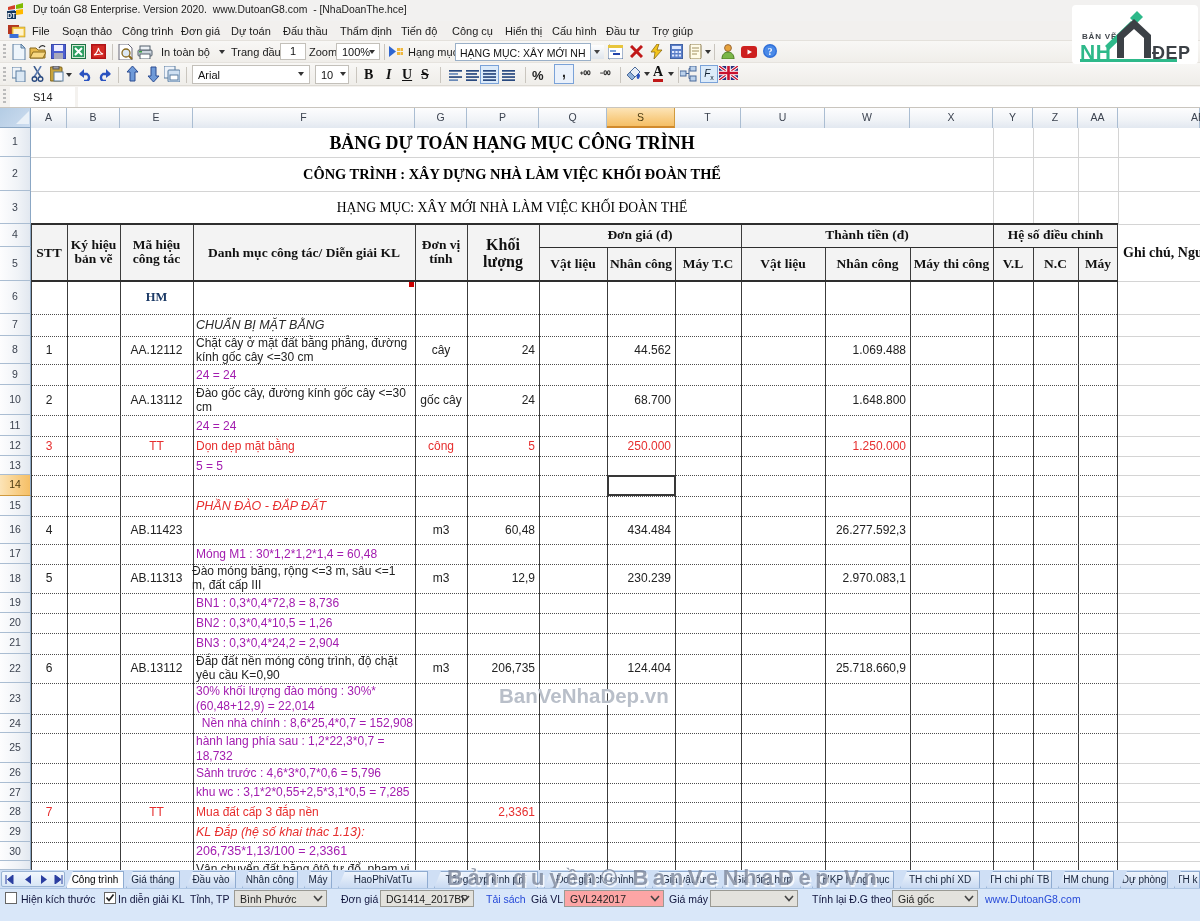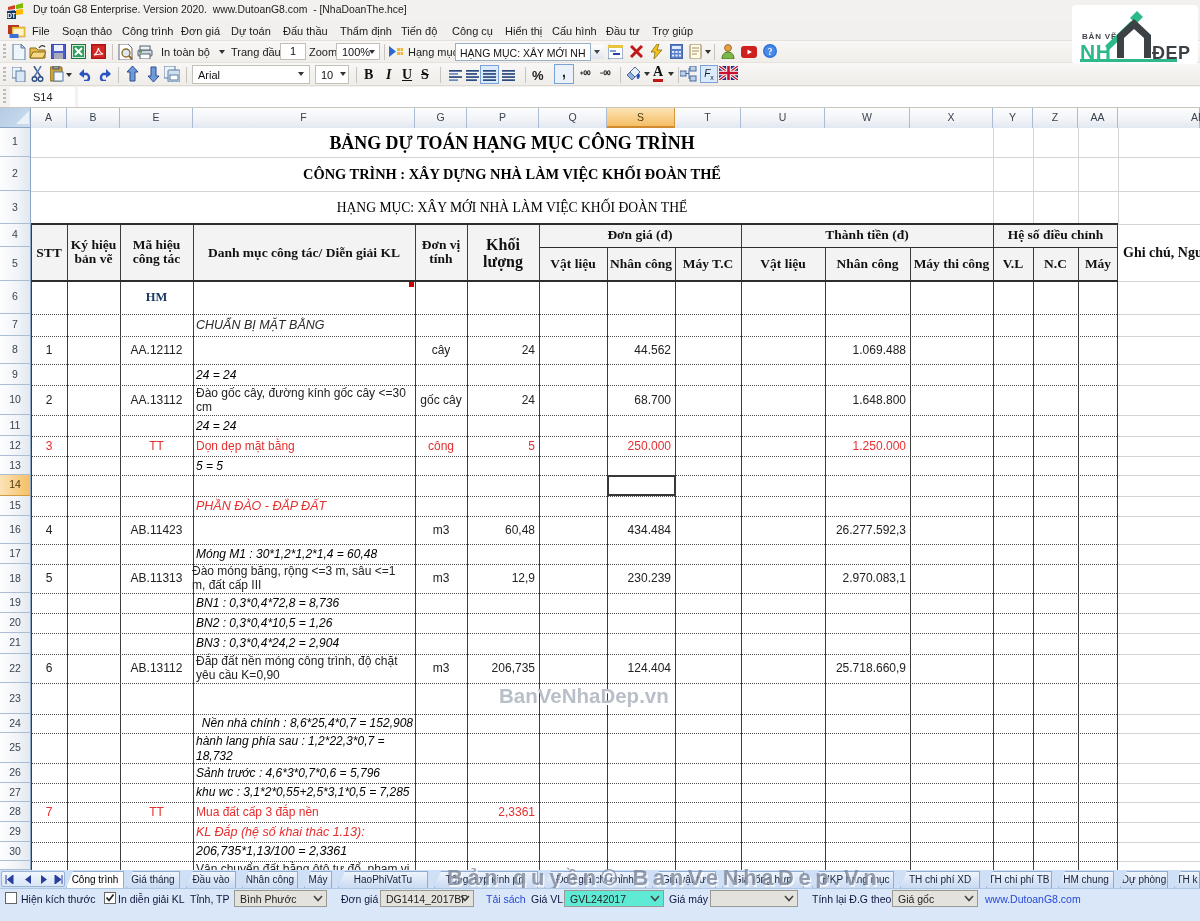--- a/index.html
+++ b/index.html
@@ -3,21 +3,21 @@
 *{margin:0;padding:0;box-sizing:border-box}
 html,body{width:1200px;height:921px;overflow:hidden}
 body{font-family:"Liberation Sans",sans-serif;background:#fff;position:relative}
 .ab{position:absolute}
 .ser{font-family:"Liberation Serif",serif}
 .ctr{text-align:center}
 .nw{white-space:nowrap}
 .nav{color:#1a1a1a;font-size:11px}
 .hdc{font-family:"Liberation Serif",serif;font-weight:bold;color:#111;line-height:1.08}
 .b12{font-size:12px;color:#222}
-.blu{color:#000000;font-style:italic}
+.blu{color:#a21caf;}
 .red{color:#e62e2e}
 .nvy{color:#1c3a66;font-family:"Liberation Serif",serif;font-weight:bold}
 .vline{position:absolute;width:1px;background:#3c3c3c}
 .hline2{position:absolute;height:2px;background:#2e2e2e}
 .hline1{position:absolute;height:1px;background:#2e2e2e}
 .dot{position:absolute;height:0;border-top:1px dotted #4c4c4c}
 .lgl{position:absolute;background:#d4d4d4}
 .colh{position:absolute;top:0;height:20px;background:linear-gradient(#fdfdfe,#f0f3f7 60%,#e2e8f0);border-right:1px solid #aabdd2;color:#3c4350;font-size:10.5px;text-align:center;line-height:19px}
 .rowh{position:absolute;left:0;width:31px;background:linear-gradient(90deg,#fdfdfe,#f0f3f7 60%,#e2e8f0);border-bottom:1px solid #aabdd2;color:#3c4350;font-size:10.5px;text-align:center}
 .sep{position:absolute;width:1px;top:3px;bottom:3px;background:#c9c5be}
@@ -413,20 +413,21 @@
 <div class="ab hdc ctr" style="left:1078px;top:135.75px;width:40px;transform:translateY(-50%);font-size:13.5px">Máy</div>
 <div class="ab hdc nw" style="left:1123px;top:124.5px;transform:translateY(-50%);font-size:14px;background:#fff;width:77px;overflow:hidden">Ghi chú, Nguồn gốc</div>
 <div class="ab ser ctr" style="left:31px;top:14.5px;width:962px;transform:translateY(-50%);font-weight:bold;font-size:17.9px;color:#000">BẢNG DỰ TOÁN HẠNG MỤC CÔNG TRÌNH</div>
 <div class="ab ser ctr" style="left:31px;top:46px;width:962px;transform:translateY(-50%);font-weight:bold;font-size:14.4px;color:#000">CÔNG TRÌNH : XÂY DỰNG NHÀ LÀM VIỆC KHỐI ĐOÀN THỂ</div>
 <div class="ab ser ctr" style="left:31px;top:79.5px;width:962px;transform:translateY(-50%);font-weight:normal;font-size:13.6px;color:#000">HẠNG MỤC: XÂY MỚI NHÀ LÀM VIỆC KHỐI ĐOÀN THỂ</div>
 <div class="ab nvy" style="left:120px;top:169.25px;width:73px;transform:translateY(-50%);text-align:center;font-size:12.5px">HM</div>
 <div class="ab" style="left:409px;top:153.5px;width:5px;height:5px;background:#c00"></div>
 <div class="ab b12" style="left:196px;top:196.75px;width:217px;transform:translateY(-50%);text-align:left;font-size:12.5px;font-style:italic;color:#2a2a2a">CHUẨN BỊ MẶT BẰNG</div>
 <div class="ab b12" style="left:31px;top:222.0px;width:36px;transform:translateY(-50%);text-align:center;font-size:12px">1</div>
 <div class="ab b12" style="left:120px;top:222.0px;width:73px;transform:translateY(-50%);text-align:center;font-size:12px">AA.12112</div>
+<div class="ab b12" style="left:196px;top:222.0px;width:217px;transform:translateY(-50%);text-align:left;line-height:14px;font-size:12px">Chặt cây ở mặt đất bằng phẳng, đường kính gốc cây &lt;=30 cm</div>
 <div class="ab b12" style="left:415px;top:222.0px;width:52px;transform:translateY(-50%);text-align:center;font-size:12px">cây</div>
 <div class="ab b12" style="left:467px;top:222.0px;width:68px;transform:translateY(-50%);text-align:right;font-size:12px">24</div>
 <div class="ab b12" style="left:607px;top:222.0px;width:64px;transform:translateY(-50%);text-align:right;font-size:12px">44.562</div>
 <div class="ab b12" style="left:825px;top:222.0px;width:81px;transform:translateY(-50%);text-align:right;font-size:12px">1.069.488</div>
 <div class="ab b12 blu" style="left:196px;top:246.5px;width:217px;transform:translateY(-50%);text-align:left;font-size:12px">24 = 24</div>
 <div class="ab b12" style="left:31px;top:272.0px;width:36px;transform:translateY(-50%);text-align:center;font-size:12px">2</div>
 <div class="ab b12" style="left:120px;top:272.0px;width:73px;transform:translateY(-50%);text-align:center;font-size:12px">AA.13112</div>
 <div class="ab b12" style="left:196px;top:272.0px;width:217px;transform:translateY(-50%);text-align:left;line-height:14px;font-size:12px">Đào gốc cây, đường kính gốc cây &lt;=30 cm</div>
 <div class="ab b12" style="left:415px;top:272.0px;width:52px;transform:translateY(-50%);text-align:center;font-size:12px">gốc cây</div>
 <div class="ab b12" style="left:467px;top:272.0px;width:68px;transform:translateY(-50%);text-align:right;font-size:12px">24</div>
@@ -460,20 +461,21 @@
 <div class="ab b12 blu" style="left:196px;top:475.0px;width:217px;transform:translateY(-50%);text-align:left;font-size:12px">BN1 : 0,3*0,4*72,8 = 8,736</div>
 <div class="ab b12 blu" style="left:196px;top:495.0px;width:217px;transform:translateY(-50%);text-align:left;font-size:12px">BN2 : 0,3*0,4*10,5 = 1,26</div>
 <div class="ab b12 blu" style="left:196px;top:515.25px;width:217px;transform:translateY(-50%);text-align:left;font-size:12px">BN3 : 0,3*0,4*24,2 = 2,904</div>
 <div class="ab b12" style="left:31px;top:540.0px;width:36px;transform:translateY(-50%);text-align:center;font-size:12px">6</div>
 <div class="ab b12" style="left:120px;top:540.0px;width:73px;transform:translateY(-50%);text-align:center;font-size:12px">AB.13112</div>
 <div class="ab b12" style="left:196px;top:540.0px;width:217px;transform:translateY(-50%);text-align:left;line-height:14px;font-size:12px">Đắp đất nền móng công trình, độ chặt yêu cầu K=0,90</div>
 <div class="ab b12" style="left:415px;top:540.0px;width:52px;transform:translateY(-50%);text-align:center;font-size:12px">m3</div>
 <div class="ab b12" style="left:467px;top:540.0px;width:68px;transform:translateY(-50%);text-align:right;font-size:12px">206,735</div>
 <div class="ab b12" style="left:607px;top:540.0px;width:64px;transform:translateY(-50%);text-align:right;font-size:12px">124.404</div>
 <div class="ab b12" style="left:825px;top:540.0px;width:81px;transform:translateY(-50%);text-align:right;font-size:12px">25.718.660,9</div>
+<div class="ab b12 blu" style="left:196px;top:570.0px;width:217px;transform:translateY(-50%);text-align:left;line-height:14.5px;font-size:12px">30% khối lượng đào móng : 30%*<br>(60,48+12,9) = 22,014</div>
 <div class="ab b12 blu" style="left:196px;top:595.25px;width:217px;transform:translateY(-50%);text-align:right;font-size:12px">Nền nhà chính : 8,6*25,4*0,7 = 152,908</div>
 <div class="ab b12 blu" style="left:196px;top:620.0px;width:217px;transform:translateY(-50%);text-align:left;line-height:14.5px;font-size:12px">hành lang phía sau : 1,2*22,3*0,7 =<br>18,732</div>
 <div class="ab b12 blu" style="left:196px;top:644.75px;width:217px;transform:translateY(-50%);text-align:left;font-size:12px">Sảnh trước : 4,6*3*0,7*0,6 = 5,796</div>
 <div class="ab b12 blu" style="left:196px;top:664.0px;width:217px;transform:translateY(-50%);text-align:left;font-size:12px">khu wc : 3,1*2*0,55+2,5*3,1*0,5 = 7,285</div>
 <div class="ab b12 red" style="left:31px;top:683.5px;width:36px;transform:translateY(-50%);text-align:center;font-size:12px">7</div>
 <div class="ab b12 red" style="left:120px;top:683.5px;width:73px;transform:translateY(-50%);text-align:center;font-size:12px">TT</div>
 <div class="ab b12 red" style="left:196px;top:683.5px;width:217px;transform:translateY(-50%);text-align:left;font-size:12px">Mua đất cấp 3 đắp nền</div>
 <div class="ab b12 red" style="left:467px;top:683.5px;width:68px;transform:translateY(-50%);text-align:right;font-size:12px">2,3361</div>
 <div class="ab b12 red" style="left:196px;top:703.5px;width:217px;transform:translateY(-50%);text-align:left;font-size:12.5px;font-style:italic">KL Đắp (hệ số khai thác 1.13):</div>
 <div class="ab b12 blu" style="left:196px;top:723.0px;width:217px;transform:translateY(-50%);text-align:left;font-size:12.5px">206,735*1,13/100 = 2,3361</div>
@@ -520,21 +522,21 @@
 <svg class="ab" style="left:313px;top:895px" width="10" height="7" viewBox="0 0 10 7">
     <path d="M1 1 L5 5.5 L9 1" stroke="#444" stroke-width="1.6" fill="none"></path>
   </svg>
 <div class="ab stl" style="left:341px;top:893px">Đơn giá</div>
 <div class="ab nw" style="left:380px;top:890px;width:94px;height:17px;background:#e3e2dd;border:1px solid #9a9a94;font-size:10.5px;color:#222;padding:2px 0 0 5px;overflow:hidden">DG1414_2017BP</div>
 <svg class="ab" style="left:460px;top:895px" width="10" height="7" viewBox="0 0 10 7">
     <path d="M1 1 L5 5.5 L9 1" stroke="#444" stroke-width="1.6" fill="none"></path>
   </svg>
 <div class="ab stl" style="left:486px;top:893px;color:#2549d8">Tải sách</div>
 <div class="ab stl" style="left:531px;top:893px">Giá VL</div>
-<div class="ab nw" style="left:564px;top:890px;width:100px;height:17px;background:#5eead4;border:1px solid #9a9a94;font-size:10.5px;color:#222;padding:2px 0 0 5px;overflow:hidden">GVL242017</div>
+<div class="ab nw" style="left:564px;top:890px;width:100px;height:17px;background:#fca5a5;border:1px solid #9a9a94;font-size:10.5px;color:#222;padding:2px 0 0 5px;overflow:hidden">GVL242017</div>
 <svg class="ab" style="left:650px;top:895px" width="10" height="7" viewBox="0 0 10 7">
     <path d="M1 1 L5 5.5 L9 1" stroke="#444" stroke-width="1.6" fill="none"></path>
   </svg>
 <div class="ab stl" style="left:669px;top:893px">Giá máy</div>
 <div class="ab nw" style="left:710px;top:890px;width:88px;height:17px;background:#e3e2dd;border:1px solid #9a9a94;font-size:10.5px;color:#222;padding:2px 0 0 5px;overflow:hidden"></div>
 <svg class="ab" style="left:784px;top:895px" width="10" height="7" viewBox="0 0 10 7">
     <path d="M1 1 L5 5.5 L9 1" stroke="#444" stroke-width="1.6" fill="none"></path>
   </svg>
 <div class="ab stl" style="left:812px;top:893px">Tính lại Đ.G theo</div>
 <div class="ab nw" style="left:892px;top:890px;width:86px;height:17px;background:#e3e2dd;border:1px solid #9a9a94;font-size:10.5px;color:#222;padding:2px 0 0 5px;overflow:hidden">Giá gốc</div>

